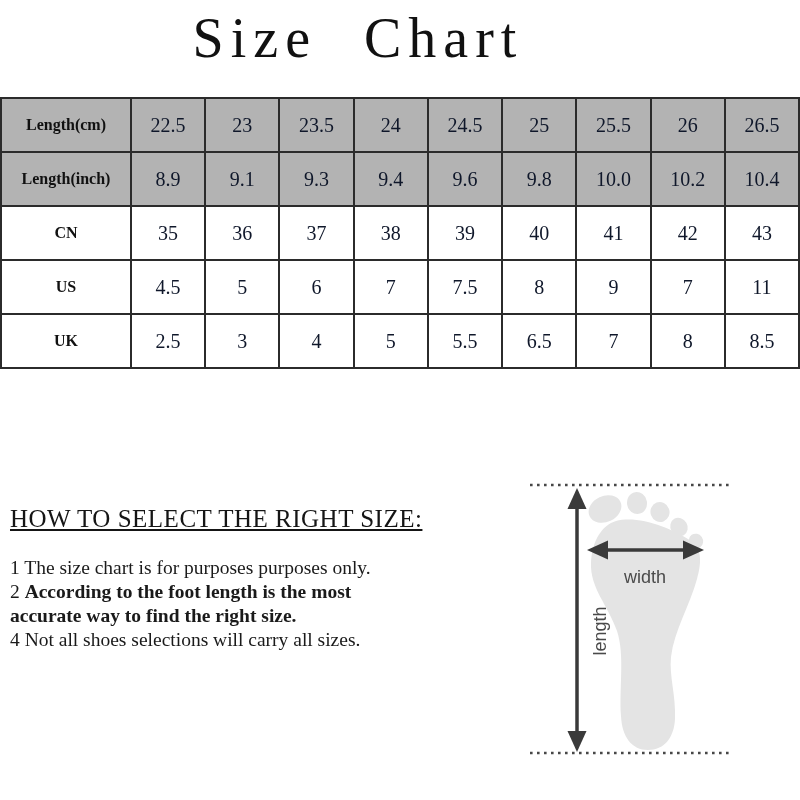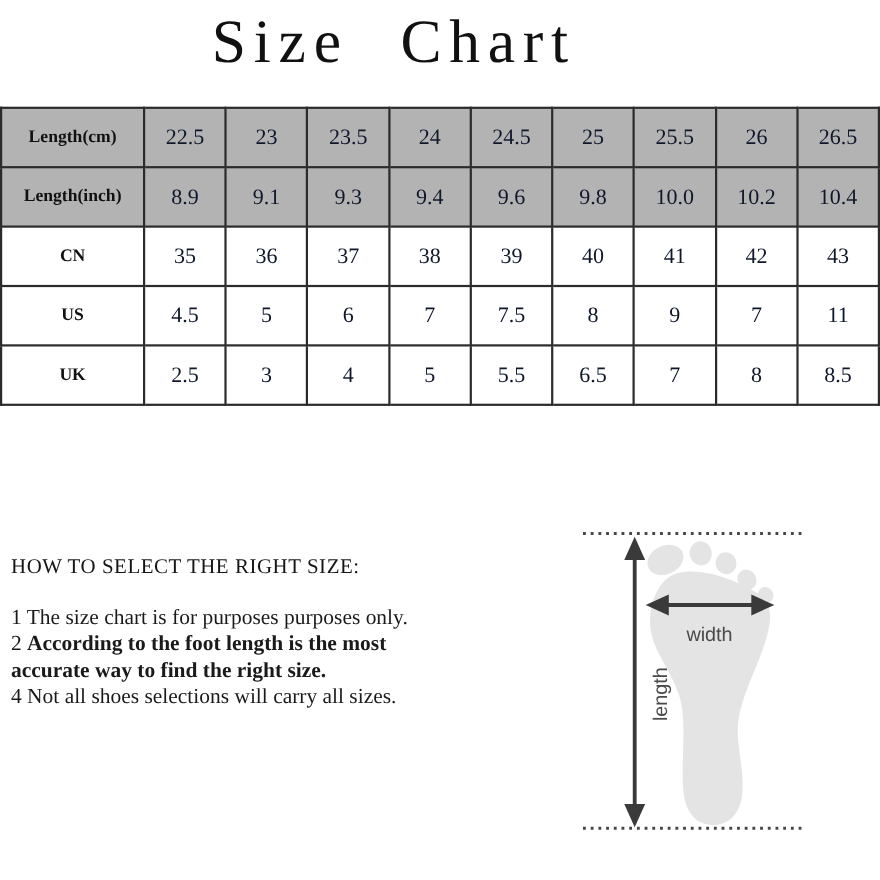--- a/index.html
+++ b/index.html
@@ -40,22 +40,23 @@
     height:52px;padding:0;
     font-size:20px;color:#0f172a;
     background:#ffffff;
   }
   .size-table tr.shaded td{background:var(--header-bg);}
   .size-table td.label-cell{font-weight:bold;font-size:16px;color:#111;}
   
   .guide{position:absolute;left:10px;top:505px;width:490px;}
   .guide-heading{
     margin:0 0 23px 0;
-    font-size:19px;font-weight:400;letter-spacing:0.5px;
+    font-size:25px;font-weight:400;letter-spacing:0.5px;
     color:#151515;
+    text-decoration:underline;
   }
   .notes{width:400px;font-size:19.5px;line-height:24px;color:#1a1a1a;}
   .note{margin:0;}
   .note .txt.bold{font-weight:bold;}
   
   .diagram{position:absolute;left:520px;top:473px;}
   .foot{fill:var(--foot-fill);}
   .arrow-line{stroke:var(--arrow);stroke-width:3.5;}
   .arrow-head{fill:var(--arrow);}
   .dotted{stroke:var(--dotted);stroke-width:2.6;stroke-dasharray:2.6 4.4;}

